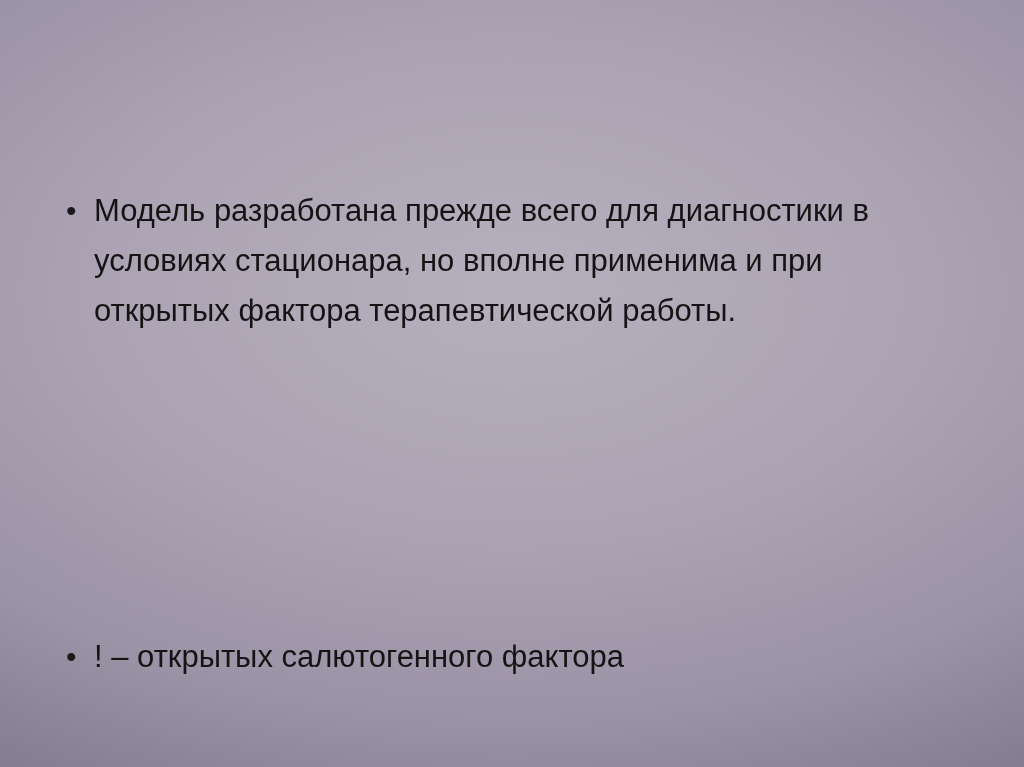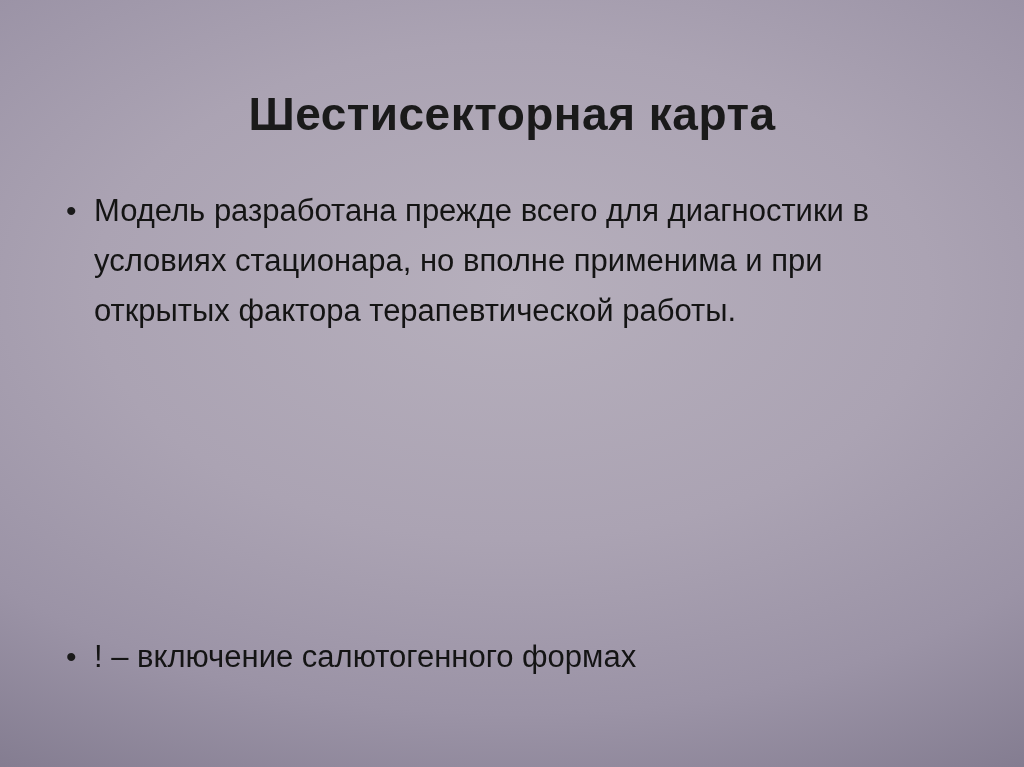--- a/index.html
+++ b/index.html
@@ -62,28 +62,27 @@
   }
   .bullet-row.second .bullet-text {
     white-space: nowrap;
   }
 </style>
 </head>
 <body>
 
 <div class="slide">
 
-  <h1 class="slide-title">Шестисекторная карта</h1>
 
   <div class="content">
 
     <div class="bullet-row first">
       <span class="bullet-dot">•</span>
       <span class="bullet-text">Модель разработана прежде всего для диагностики в условиях стационара, но вполне применима и при открытых фактора терапевтической работы.</span>
     </div>
 
     <div class="bullet-row second">
       <span class="bullet-dot">•</span>
-      <span class="bullet-text">! – включение салютогенного формах</span>
+      <span class="bullet-text">! – открытых салютогенного фактора</span>
     </div>
 
   </div>
 </div>
 
 </body></html>

